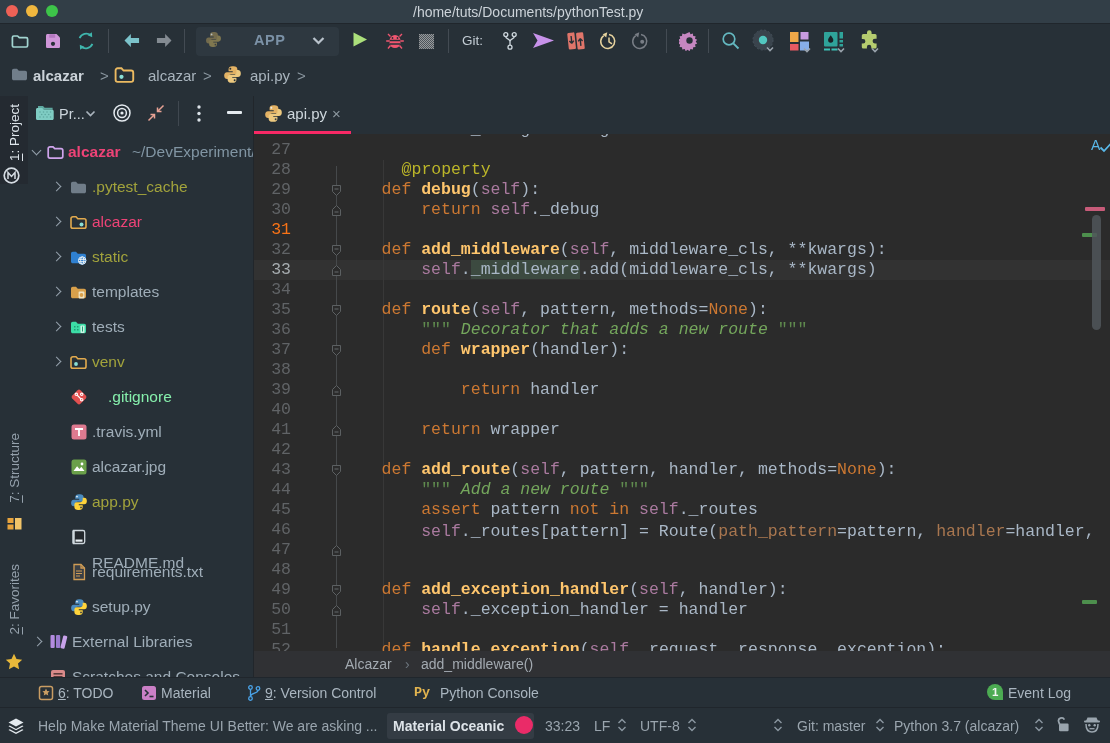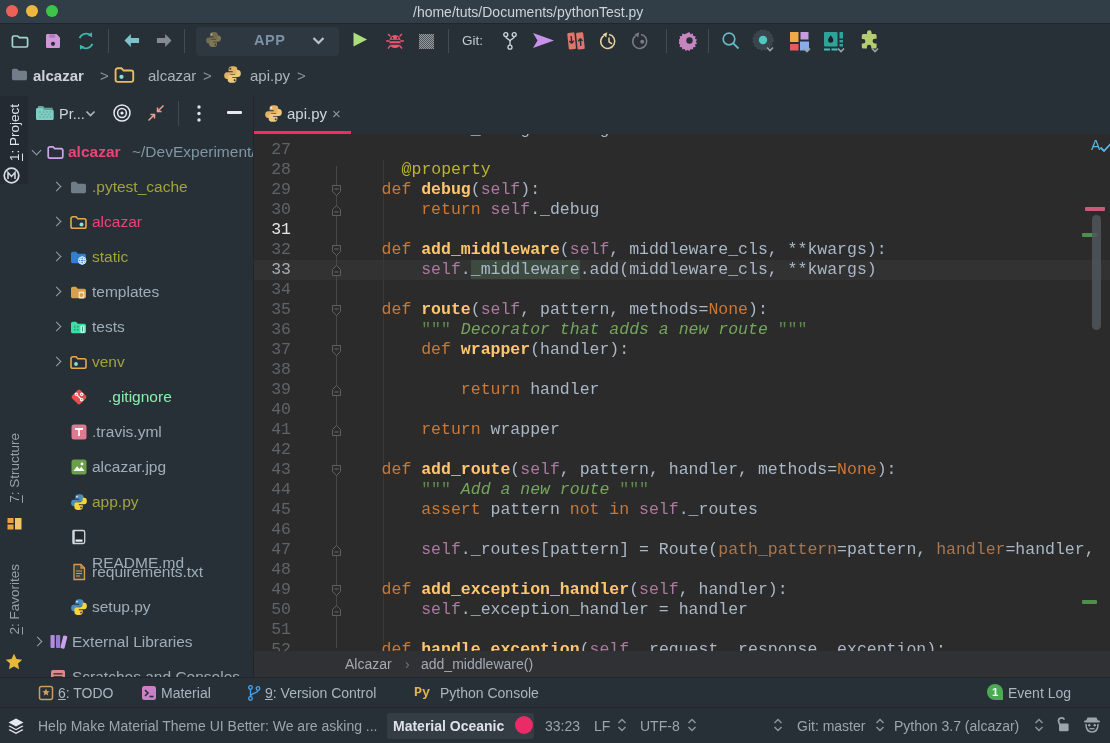--- a/index.html
+++ b/index.html
@@ -445,21 +445,21 @@
   <div id="tabunderline"></div>
   <div id="codearea">
 <div class="abs" style="left:0; top:126px; width:857px; height:20px; background:#323232;"></div>
 <div class="abs" style="left:130px; top:26px; width:1px; height:492px; background:#383838;"></div>
 <div class="abs" style="left:83px; top:32px; width:1px; height:482px; background:#46494b;"></div>
 <div class="lnum" style="top:-14px; color:#606366; font-family:'Liberation Mono', monospace; font-size:16.5px;">26</div>
 <div class="lnum" style="top:6px; color:#606366; font-family:'Liberation Mono', monospace; font-size:16.5px;">27</div>
 <div class="lnum" style="top:26px; color:#606366; font-family:'Liberation Mono', monospace; font-size:16.5px;">28</div>
 <div class="lnum" style="top:46px; color:#606366; font-family:'Liberation Mono', monospace; font-size:16.5px;">29</div>
 <div class="lnum" style="top:66px; color:#606366; font-family:'Liberation Mono', monospace; font-size:16.5px;">30</div>
-<div class="lnum" style="top:86px; color:#e5e5e5; font-family:'Liberation Mono', monospace; font-size:16.5px;">31</div>
+<div class="lnum" style="top:86px; color:#f97316; font-family:'Liberation Mono', monospace; font-size:16.5px;">31</div>
 <div class="lnum" style="top:106px; color:#606366; font-family:'Liberation Mono', monospace; font-size:16.5px;">32</div>
 <div class="lnum" style="top:126px; color:#a7adb0; font-family:'Liberation Mono', monospace; font-size:16.5px;">33</div>
 <div class="lnum" style="top:146px; color:#606366; font-family:'Liberation Mono', monospace; font-size:16.5px;">34</div>
 <div class="lnum" style="top:166px; color:#606366; font-family:'Liberation Mono', monospace; font-size:16.5px;">35</div>
 <div class="lnum" style="top:186px; color:#606366; font-family:'Liberation Mono', monospace; font-size:16.5px;">36</div>
 <div class="lnum" style="top:206px; color:#606366; font-family:'Liberation Mono', monospace; font-size:16.5px;">37</div>
 <div class="lnum" style="top:226px; color:#606366; font-family:'Liberation Mono', monospace; font-size:16.5px;">38</div>
 <div class="lnum" style="top:246px; color:#606366; font-family:'Liberation Mono', monospace; font-size:16.5px;">39</div>
 <div class="lnum" style="top:266px; color:#606366; font-family:'Liberation Mono', monospace; font-size:16.5px;">40</div>
 <div class="lnum" style="top:286px; color:#606366; font-family:'Liberation Mono', monospace; font-size:16.5px;">41</div>
@@ -529,21 +529,21 @@
 <div class="cline" style="top:106px;">    <span class="k">def </span><span class="fn">add_middleware</span>(<span class="slf">self</span>, middleware_cls, **kwargs):</div>
 <div class="cline" style="top:166px;">    <span class="k">def </span><span class="fn">route</span>(<span class="slf">self</span>, pattern, methods=<span class="k">None</span>):</div>
 <div class="cline" style="top:126px;">        <span class="slf">self</span>.<span style="background:#3c4a40;">_middleware</span>.add(middleware_cls, **kwargs)</div>
 <div class="cline" style="top:186px;">        <span class="st">"""</span><span class="sti"> Decorator that adds a new route </span><span class="st">"""</span></div>
 <div class="cline" style="top:206px;">        <span class="k">def </span><span class="fn">wrapper</span>(handler):</div>
 <div class="cline" style="top:246px;">            <span class="k">return </span>handler</div>
 <div class="cline" style="top:326px;">    <span class="k">def </span><span class="fn">add_route</span>(<span class="slf">self</span>, pattern, handler, methods=<span class="k">None</span>):</div>
 <div class="cline" style="top:286px;">        <span class="k">return </span>wrapper</div>
 <div class="cline" style="top:346px;">        <span class="st">"""</span><span class="sti"> Add a new route </span><span class="st">"""</span></div>
 <div class="cline" style="top:366px;">        <span class="k">assert </span>pattern <span class="k">not in </span><span class="slf">self</span>._routes</div>
-<div class="cline" style="top:406px;">        <span class="slf">self</span>._routes[pattern] = Route(<span class="np">path_pattern</span>=pattern, <span class="np">handler</span>=handler,</div>
+<div class="cline" style="top:388px;">        <span class="slf">self</span>._routes[pattern] = Route(<span class="np">path_pattern</span>=pattern, <span class="np">handler</span>=handler,</div>
 <div class="cline" style="top:446px;">    <span class="k">def </span><span class="fn">add_exception_handler</span>(<span class="slf">self</span>, handler):</div>
 <div class="cline" style="top:466px;">        <span class="slf">self</span>._exception_handler = handler</div>
 <div class="cline" style="top:506px;">    <span class="k">def </span><span class="fn">handle_exception</span>(<span class="slf">self</span>, request, response, exception):</div>
 <div class="abs" style="left:832px; top:73px; width:20px; height:4px; background:#c75b79; border-radius:1px;"></div>
 <div class="abs" style="left:829px; top:99px; width:15px; height:4px; background:#4d8f4d; border-radius:1px;"></div>
 <div class="abs" style="left:829px; top:466px; width:15px; height:4px; background:#4d8f4d; border-radius:1px;"></div>
 <div class="abs" style="left:839px; top:81px; width:9px; height:115px; background:#50565b; border-radius:5px; opacity:.85;"></div>
 <svg class="abs" style="left:838px; top:2px;" width="20" height="18">
         <text x="0" y="14" font-family="Liberation Sans" font-size="14" fill="#59b8e8">A</text>
         <path d="M9.5 11.5 l3.5 3.5 L19.5 8" stroke="#59b8e8" stroke-width="1.8" fill="none"></path>

